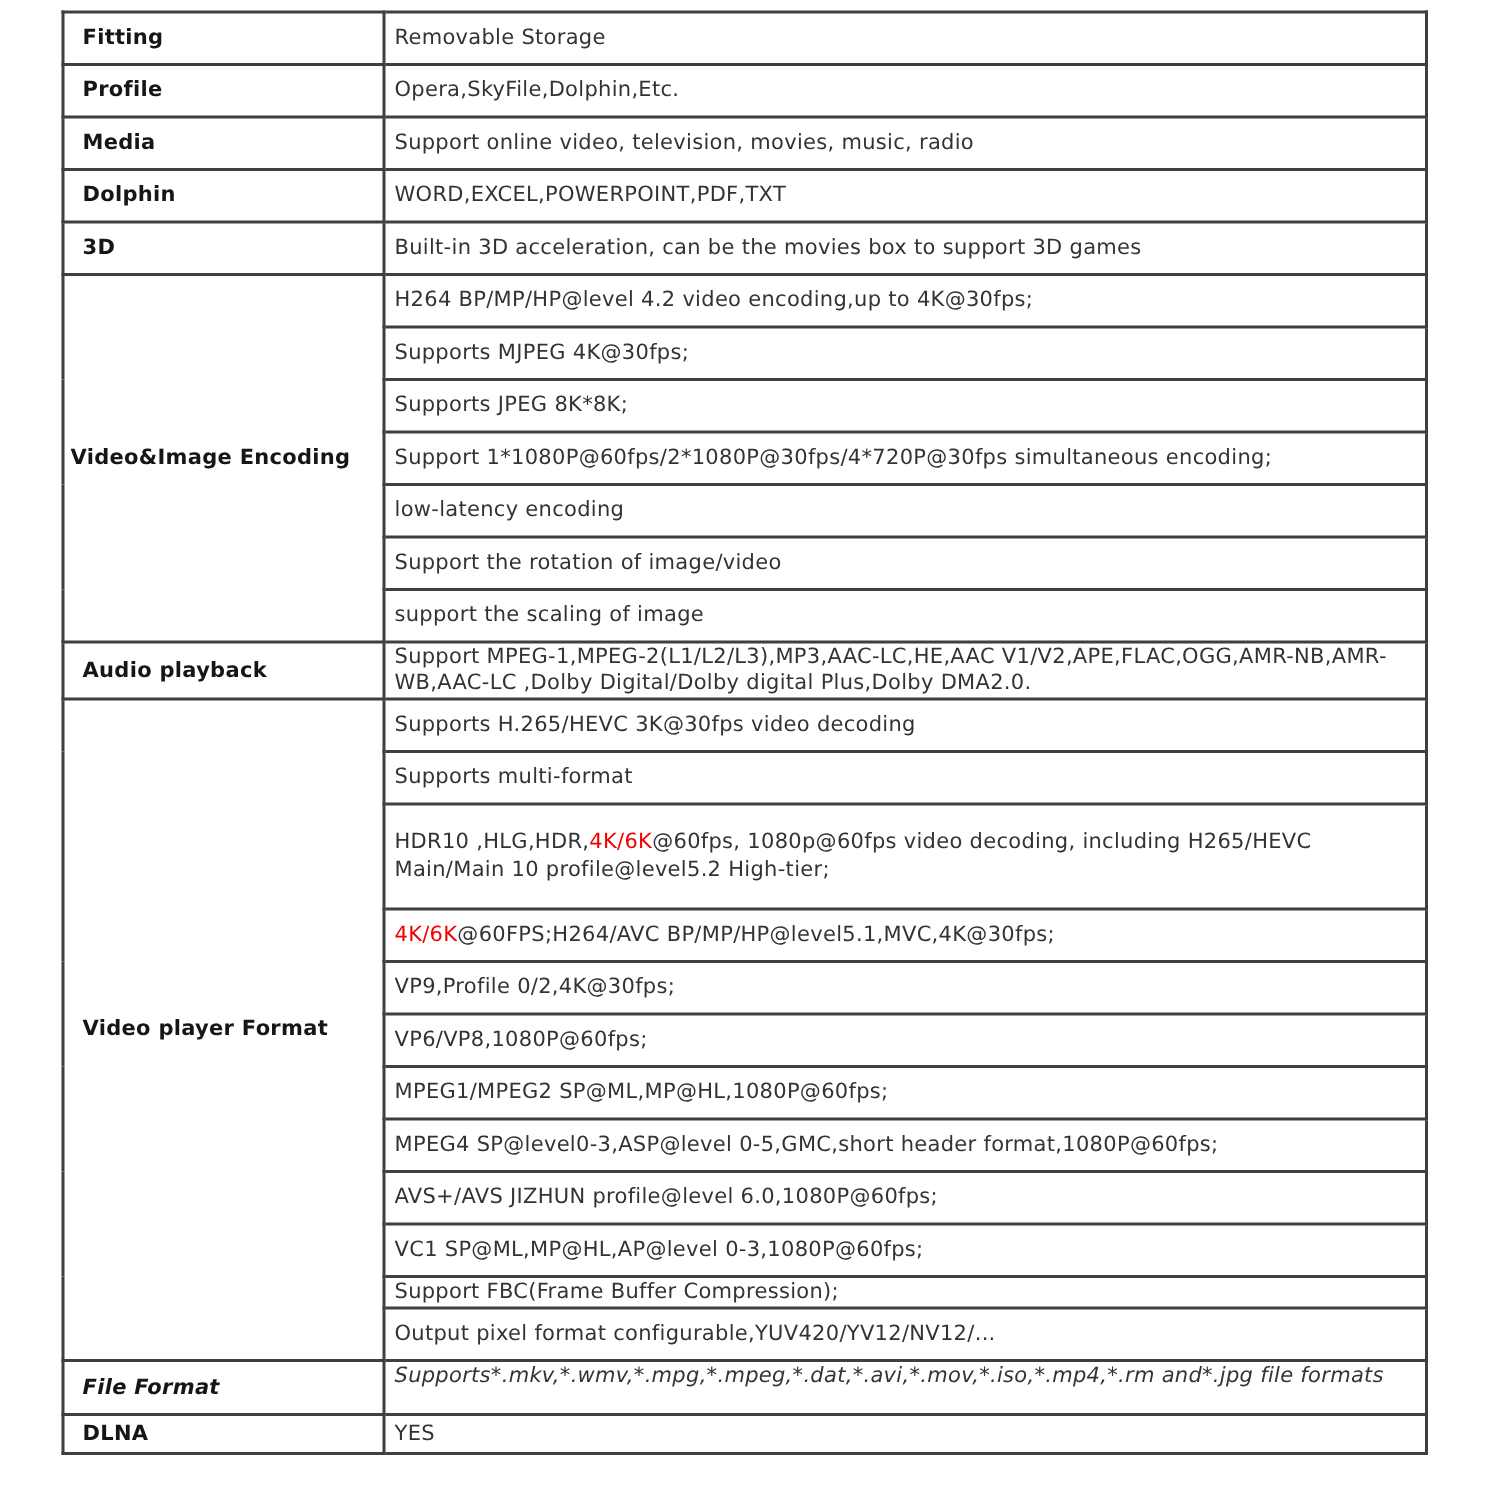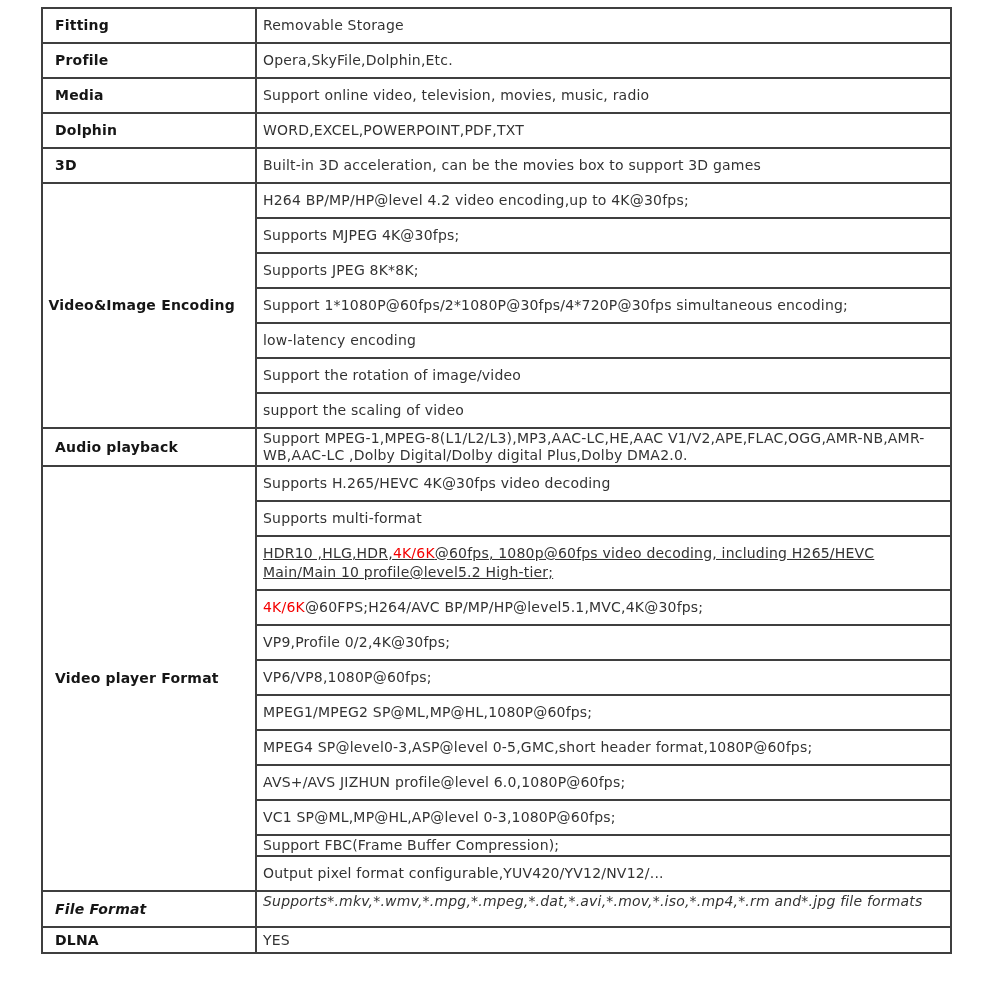--- a/index.html
+++ b/index.html
@@ -27,25 +27,25 @@
     padding: 1px 6px;
     overflow: hidden;
     word-wrap: break-word;
     margin-left: 28px;
   }
   td.label {
     font-weight: bold;
     padding-left: 12px;
     color: #161616;
   }
-  td.label-center { text-align: right; padding-left: 4px; padding-right: 20px; }
+  td.label-center { text-align: left; padding-left: 4px; padding-right: 8px; }
   td.v-top { vertical-align: top; }
   td.lh19 { line-height: 19px; }
   tr.r35 { height: 35px; }
-  tr.r76 { height: 54px; text-decoration: underline; }
+  tr.r76 { height: 70px; }
   tr.r32 { height: 16px; border-radius: 16px; }
   tr.r36 { height: 36px; font-style: italic; }
   tr.r30 { height: 26px; }
   .red { color: #f40000; }
 </style>
 </head>
 <body>
 
 <table class="spec">
   <colgroup>
@@ -87,31 +87,31 @@
     <tr class="r35">
         <td>Support 1*1080P@60fps/2*1080P@30fps/4*720P@30fps simultaneous encoding;</td>
       </tr>
     <tr class="r35">
         <td>low-latency encoding</td>
       </tr>
     <tr class="r35">
         <td>Support the rotation of image/video</td>
       </tr>
     <tr class="r35">
-        <td>support the scaling of video</td>
+        <td>support the scaling of image</td>
       </tr>
 
     <tr class="r35">
       <td class="label">Audio playback</td>
-      <td class="v-top">Support MPEG-1,MPEG-8(L1/L2/L3),MP3,AAC-LC,HE,AAC V1/V2,APE,FLAC,OGG,AMR-NB,AMR-WB,AAC-LC ,Dolby Digital/Dolby digital Plus,Dolby DMA2.0.</td>
+      <td class="v-top">Support MPEG-1,MPEG-2(L1/L2/L3),MP3,AAC-LC,HE,AAC V1/V2,APE,FLAC,OGG,AMR-NB,AMR-WB,AAC-LC ,Dolby Digital/Dolby digital Plus,Dolby DMA2.0.</td>
     </tr>
 
     <tr class="r35">
       <td class="label" rowspan="12">Video player Format</td>
-      <td>Supports H.265/HEVC 4K@30fps video decoding</td>
+      <td>Supports H.265/HEVC 3K@30fps video decoding</td>
     </tr>
     <tr class="r35">
         <td>Supports multi-format</td>
       </tr>
     <tr class="r76">
       <td class="lh19"><span>HDR10 ,HLG,HDR,</span><span class="red">4K/6K</span><span>@60fps, 1080p@60fps video decoding, including H265/HEVC Main/Main 10 profile@level5.2 High-tier;</span></td>
     </tr>
     <tr class="r35">
       <td><span></span><span class="red">4K/6K</span><span>@60FPS;H264/AVC BP/MP/HP@level5.1,MVC,4K@30fps;</span></td>
     </tr>

